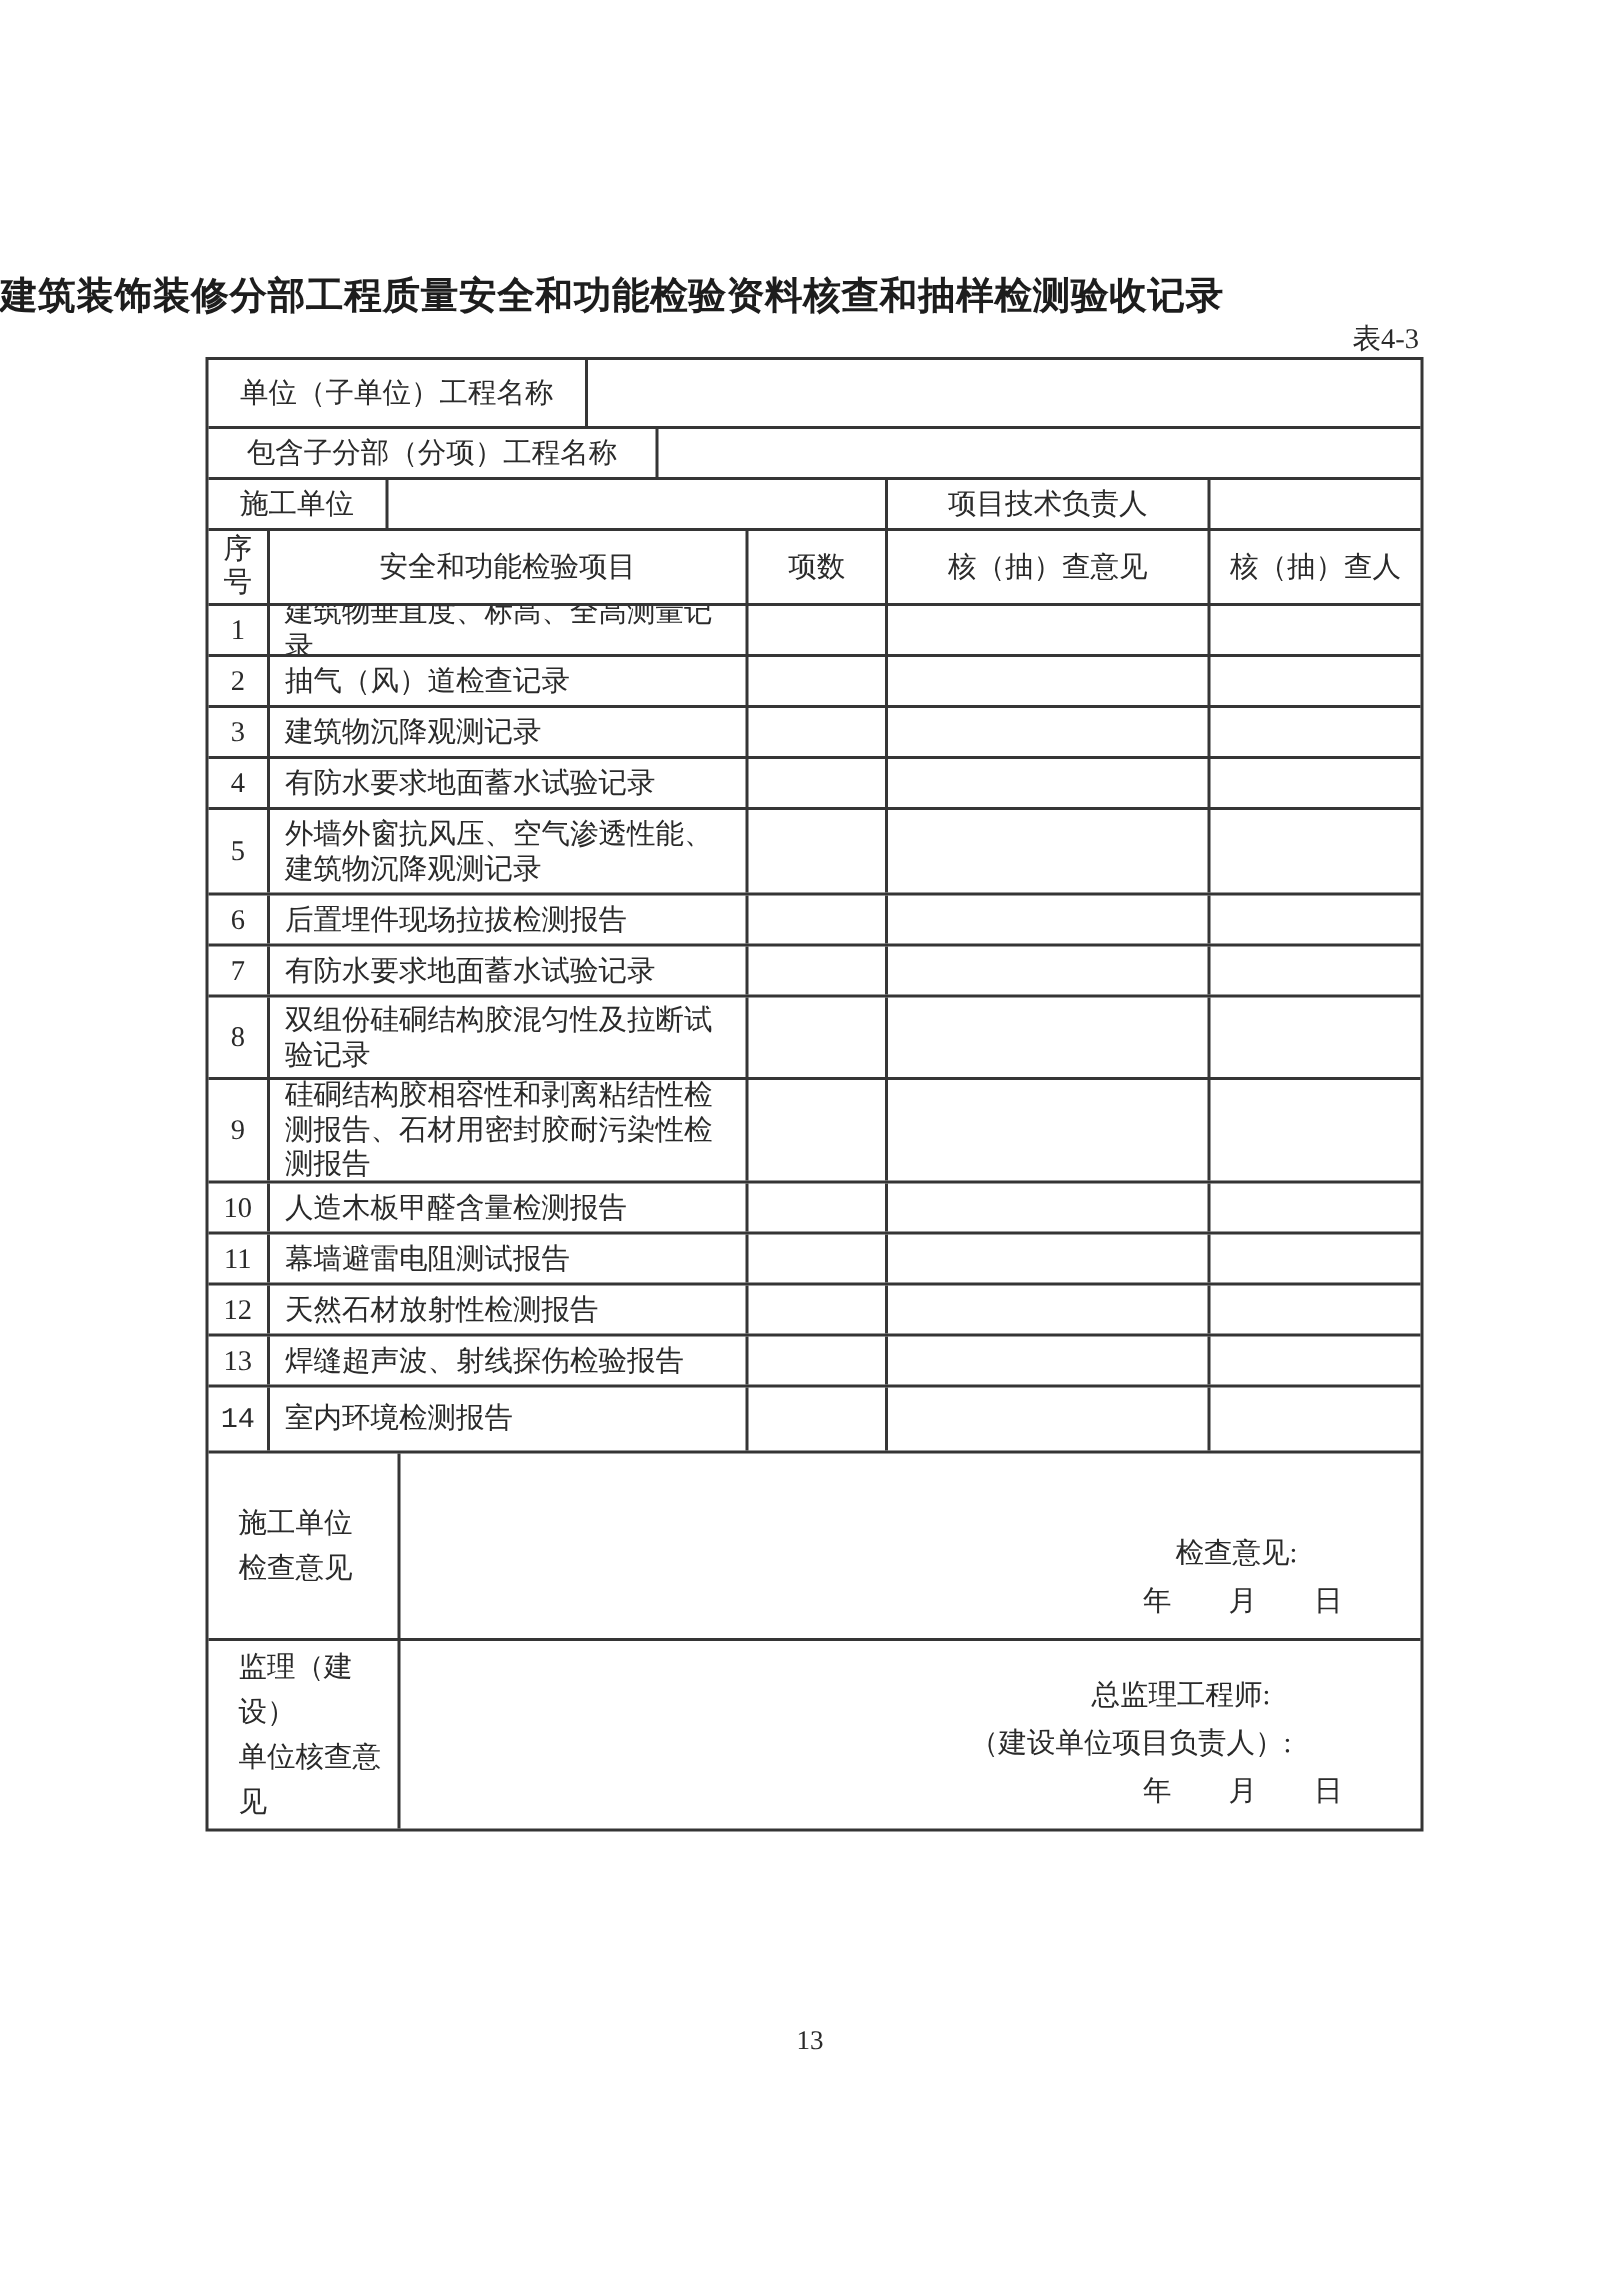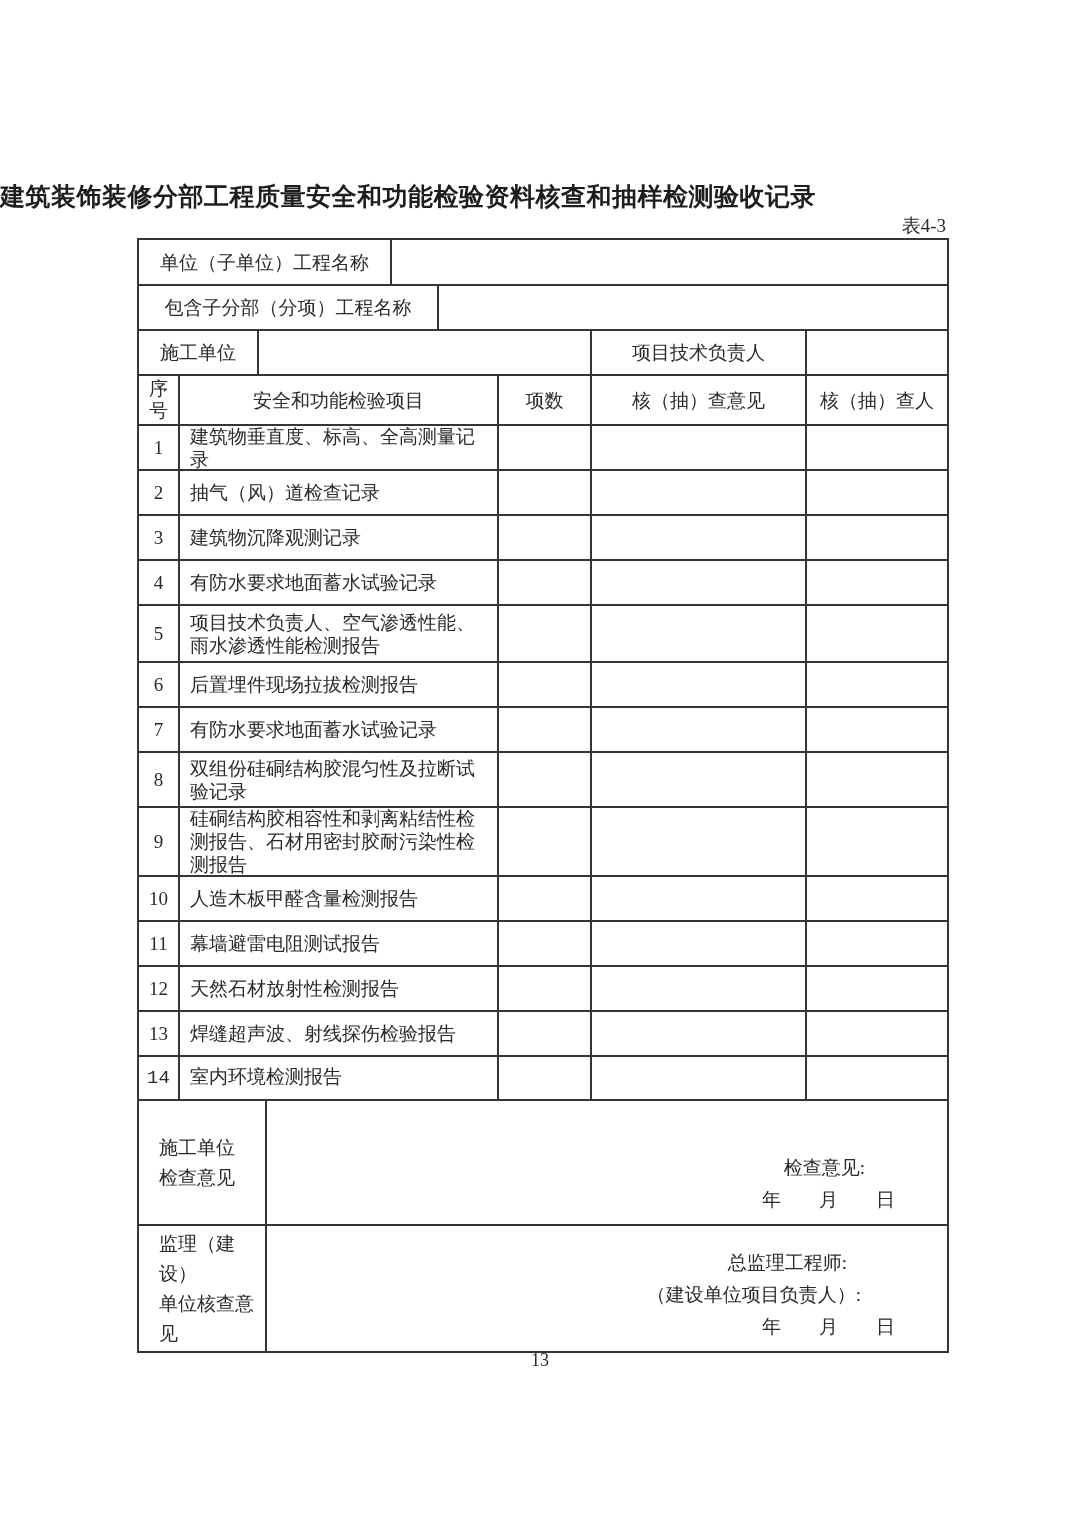--- a/index.html
+++ b/index.html
@@ -42,21 +42,21 @@
   .w-labelB{width:300px;}
   .w-c1{width:120px;}
   .w-c2{width:333px;}
   .w-c3{width:215px;}
   .w-seq{width:41px;}
   .w-item{width:319px;}
   .w-count{width:93px;}
   .w-op{width:215px;}
   .w-flabel{width:128px;}
   
-  .h44{height:44px;font-family:Liberation Mono, monospace;} .h45{height:45px;} .h46{height:46px;}
+  .h44{height:44px;font-family:Liberation Mono, monospace;} .h45{height:34px;} .h46{height:46px;}
   .h50{height:50px;} .h55{height:55px;} .h57{height:57px;}
   .h69{height:69px;} .h125{height:125px;}
   .seq-stack{display:flex;flex-direction:column;align-items:center;justify-content:center;line-height:22px;}
   .flabel-stack{display:flex;flex-direction:column;justify-content:center;line-height:30px;padding-left:20px;}
   .sig-area{
     flex:1 1 auto;display:flex;flex-direction:column;
     justify-content:flex-end;align-items:flex-end;
     padding:0 52px 8px 0;font-size:19px;line-height:32px;
   }
   .sig-area .shift1{margin-right:30px;}
@@ -139,21 +139,21 @@
       <div class="cell w-item">
           <span class="item-text">有防水要求地面蓄水试验记录</span>
         </div>
       <div class="cell w-count"></div>
       <div class="cell w-op"></div>
       <div class="cell fill"></div>
     </div>
     <div class="row h57">
       <div class="cell w-seq center">5</div>
       <div class="cell w-item">
-          <span class="item-text">项目技术负责人、空气渗透性能、雨水渗透性能检测报告</span>
+          <span class="item-text">外墙外窗抗风压、空气渗透性能、建筑物沉降观测记录</span>
         </div>
       <div class="cell w-count"></div>
       <div class="cell w-op"></div>
       <div class="cell fill"></div>
     </div>
     <div class="row h45">
       <div class="cell w-seq center">6</div>
       <div class="cell w-item">
           <span class="item-text">后置埋件现场拉拔检测报告</span>
         </div>

